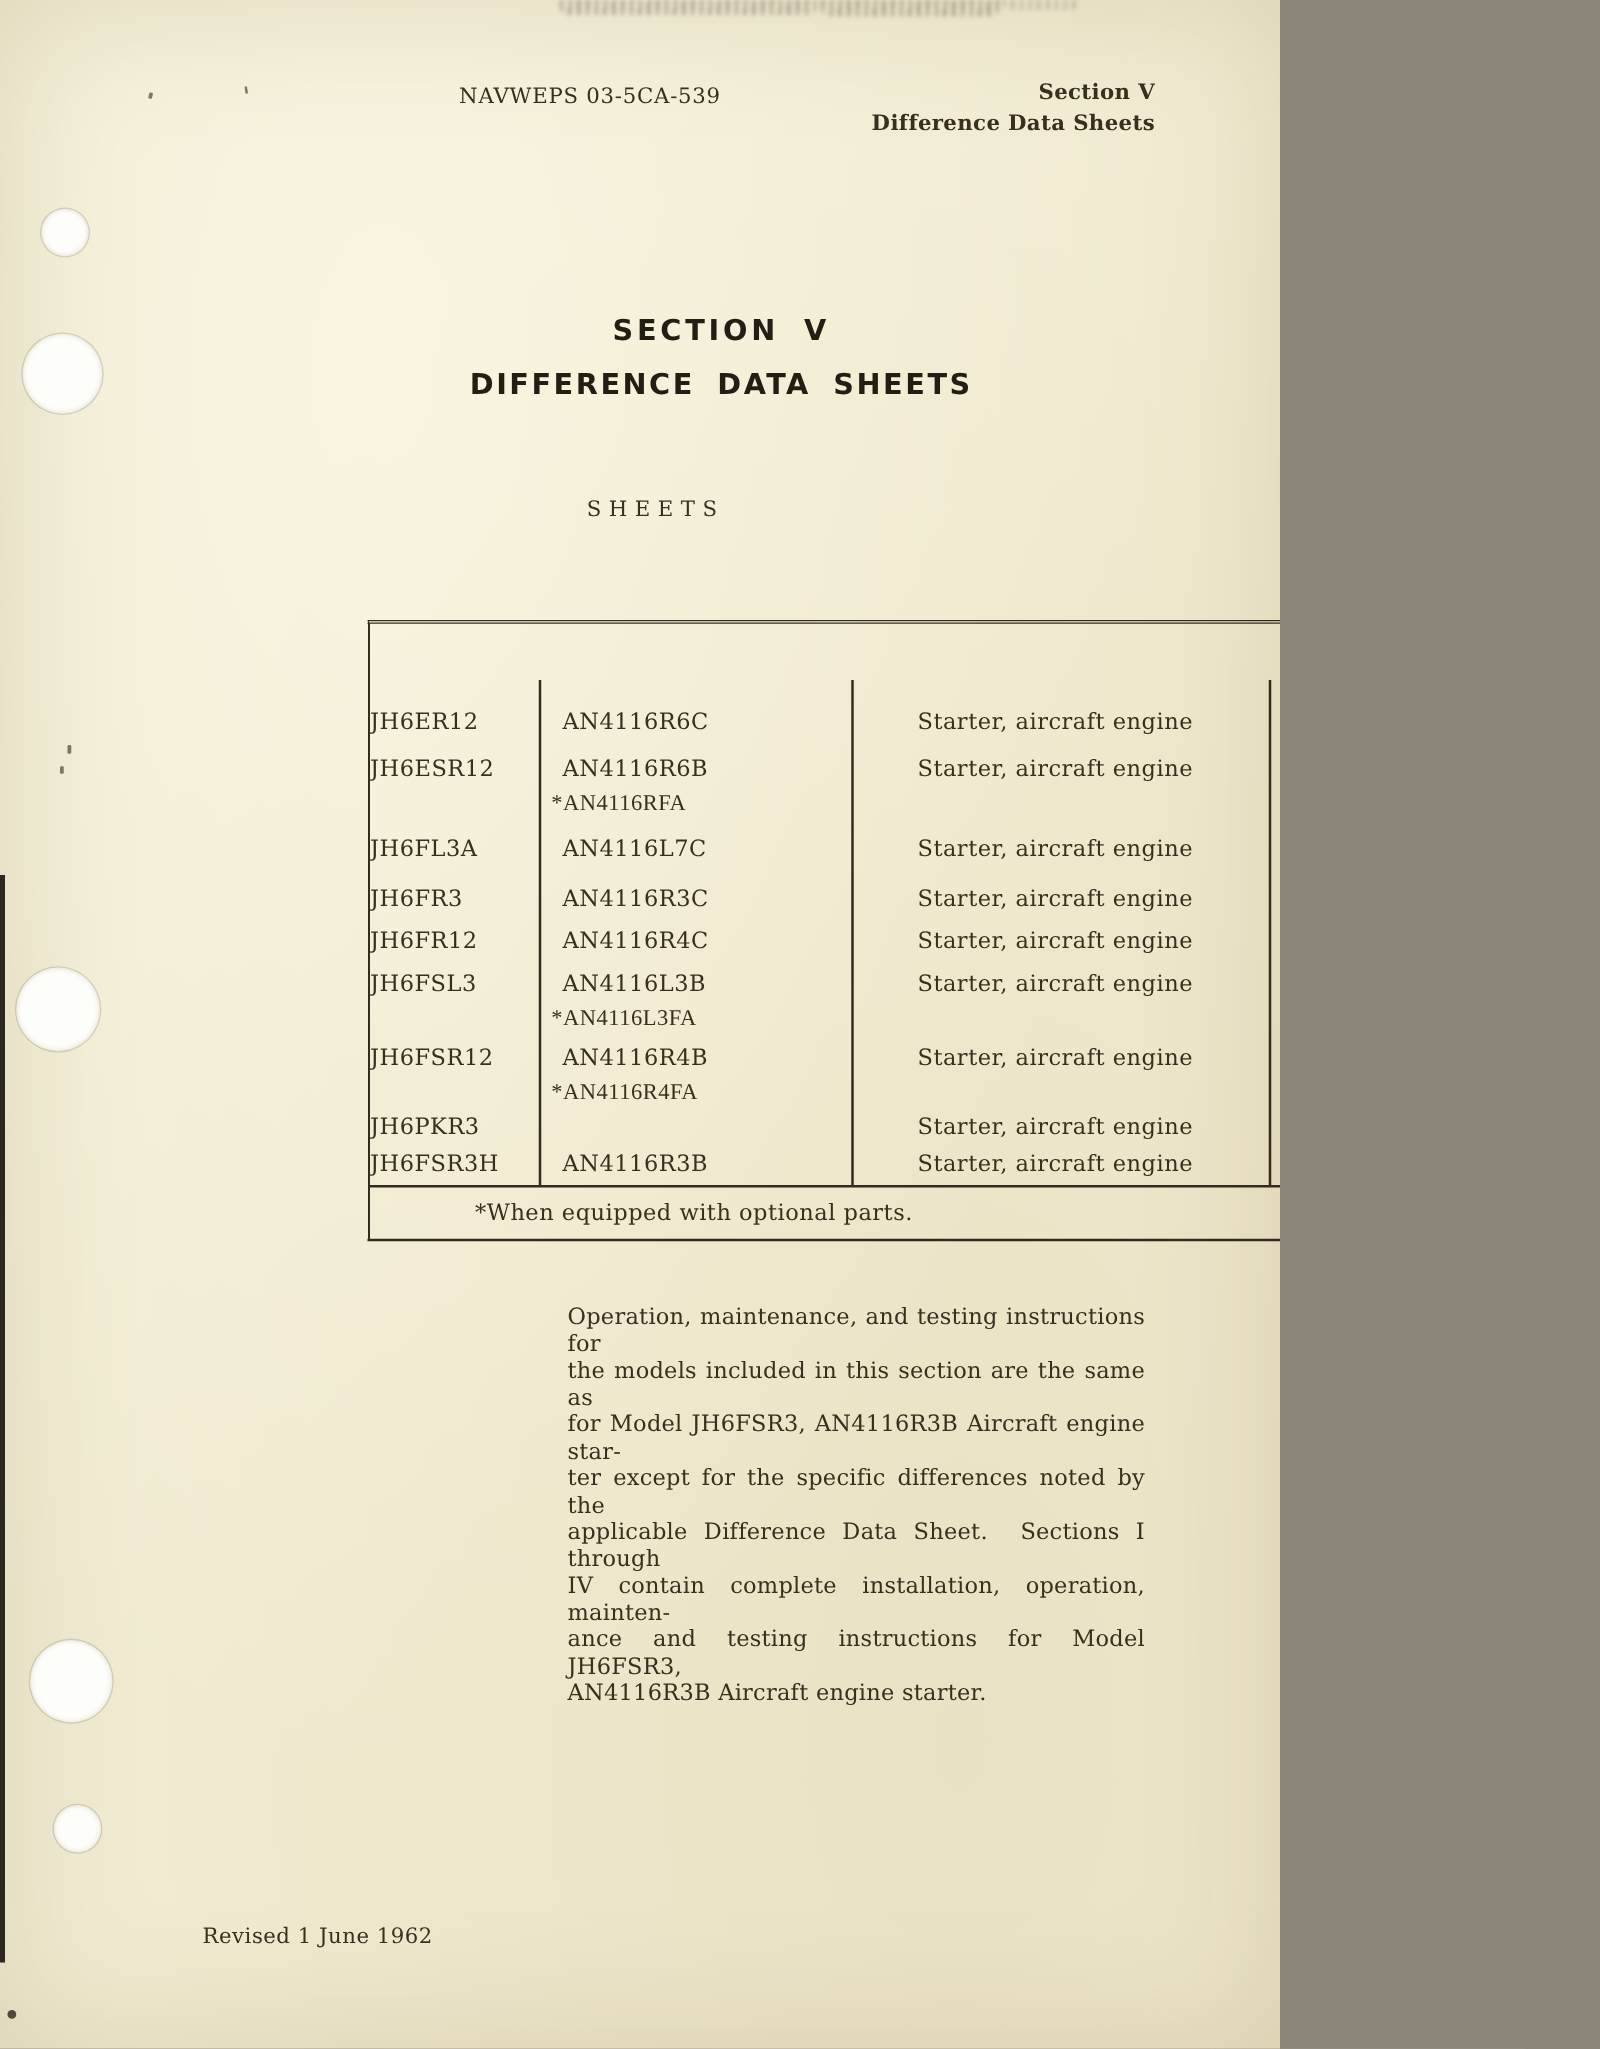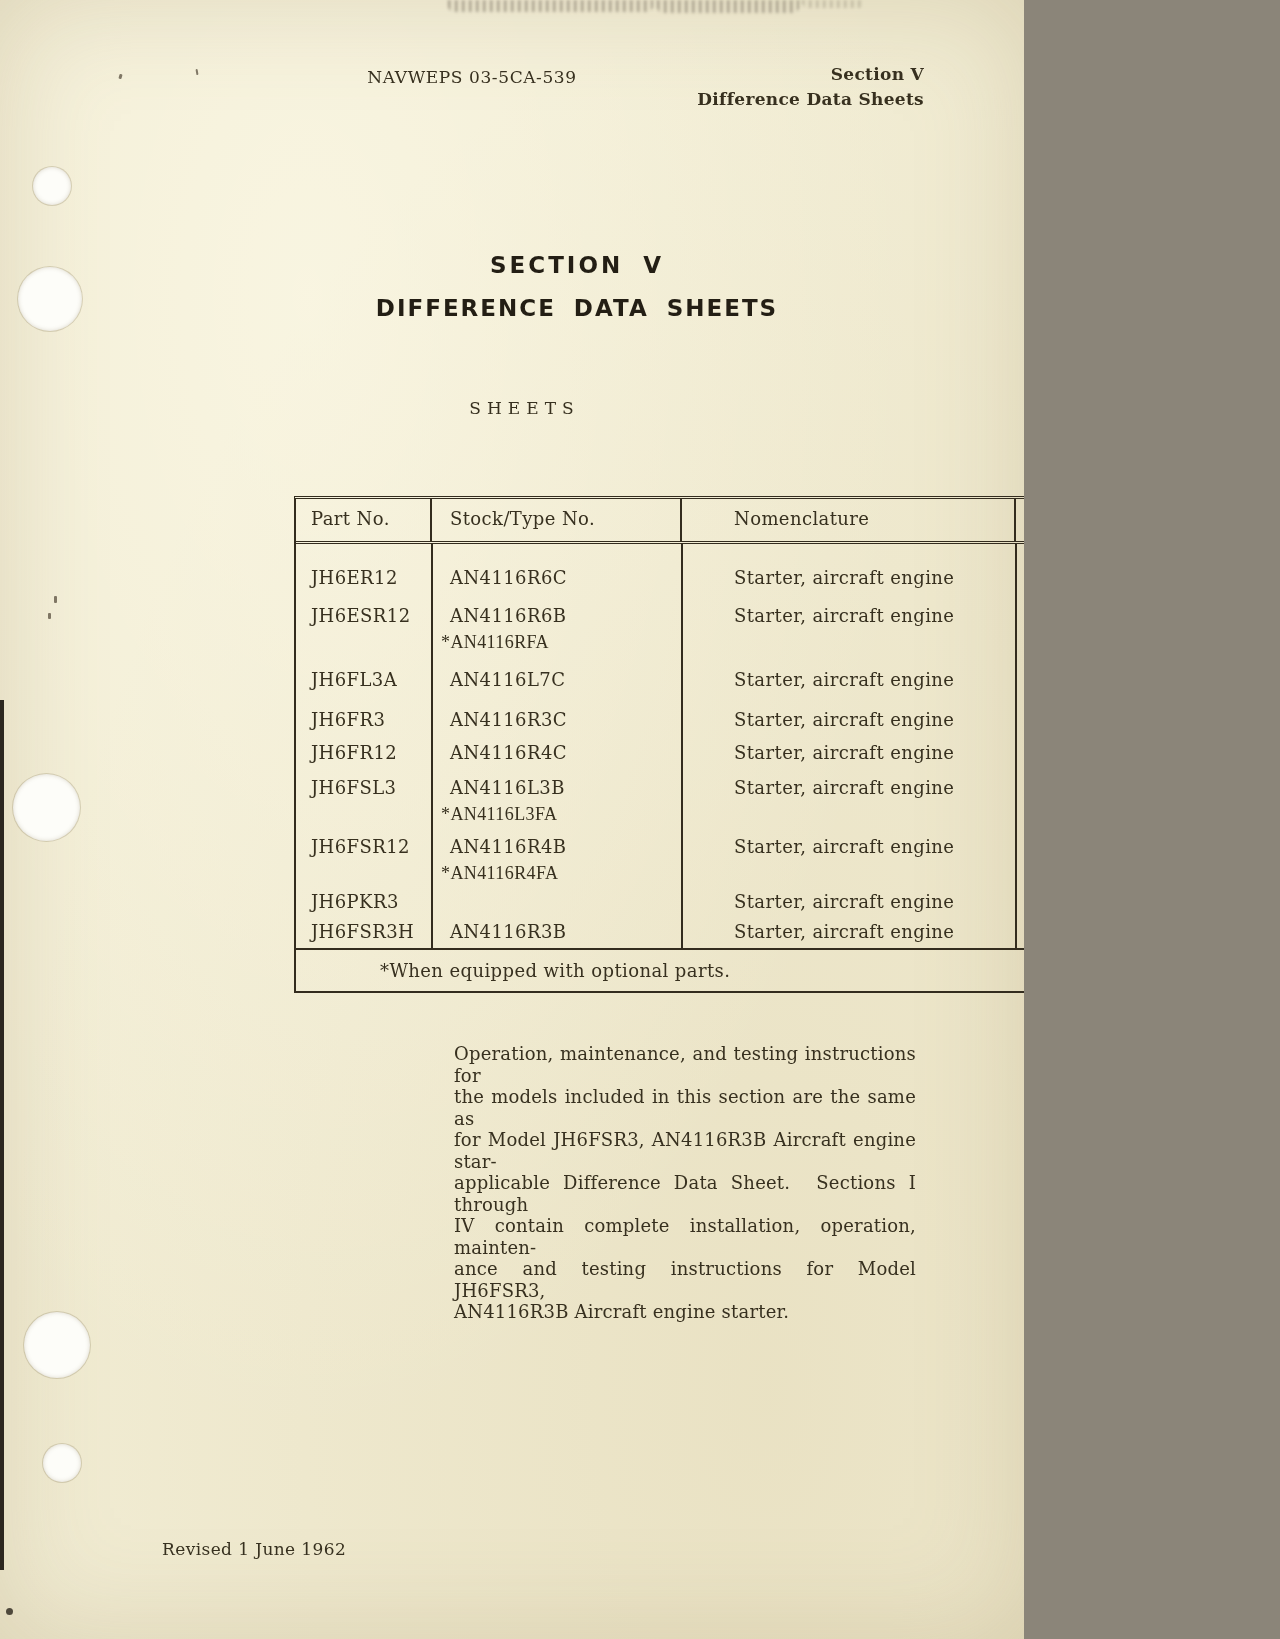--- a/index.html
+++ b/index.html
@@ -44,21 +44,21 @@
     border-bottom:3px double #332c1e;}
   .th{box-sizing:border-box;line-height:40px;}
   .th1{width:136px;border-right:2px solid #332c1e;padding-left:15px;}
   .th2{width:250px;border-right:2px solid #332c1e;padding-left:18px;}
   .th3{width:334px;border-right:2px solid #332c1e;padding-left:52px;}
   .th4{width:80px;text-align:center;}
   .tbody{position:absolute;top:45px;left:0;right:0;height:404px;}
   .vline{position:absolute;top:0;bottom:0;width:2px;background:#332c1e;}
   .trow{position:absolute;left:0;right:0;line-height:27px;}
   .c{position:absolute;top:0;}
-  .c1{left:0;width:136px;padding-left:15px;box-sizing:border-box;}
+  .c1{left:0;width:136px;box-sizing:border-box;}
   .c2{left:136px;width:250px;padding-left:18px;box-sizing:border-box;}
   .c2 .s2{display:block;margin-left:-9px;font-family:Liberation Serif, serif;}
   .c3{left:386px;width:334px;padding-left:52px;box-sizing:border-box;}
   .c4{left:720px;width:82px;text-align:center;}
   .tnote{position:absolute;top:449px;left:0;right:0;bottom:0;
     border-top:2px solid #332c1e;line-height:41px;padding-left:84px;}
   
   .para{position:absolute;left:454px;top:1043px;width:462px;font-size:18px;
     letter-spacing:.2px;}
   .pline{line-height:21.5px;text-align:justify;text-align-last:justify;}
@@ -96,26 +96,20 @@
   <div class="hdr-right">
     <div>Section V</div>
     <div>Difference Data Sheets</div>
   </div>
 
   <div class="title-main">SECTION V</div>
   <div class="title-sub">DIFFERENCE DATA SHEETS</div>
   <div class="index-lbl">SHEETS</div>
 
   <div class="tbl">
-    <div class="thead">
-      <div class="th th1">Part No.</div>
-      <div class="th th2">Stock/Type No.</div>
-      <div class="th th3">Nomenclature</div>
-      <div class="th th4">Page</div>
-    </div>
     <div class="tbody">
       <div class="vline" style="left:135px;"></div>
       <div class="vline" style="left:385px;"></div>
       <div class="vline" style="left:719px;"></div>
 
       <div class="trow" style="top:20px;">
         <div class="c c1">JH6ER12</div>
         <div class="c c2"><span class="s1">AN4116R6C</span><span class="s2"></span></div>
         <div class="c c3">Starter, aircraft engine</div>
         <div class="c c4">11</div>
@@ -177,20 +171,21 @@
         <div class="c c4">29</div>
       </div>
     </div>
     <div class="tnote">*When equipped with optional parts.</div>
   </div>
 
   <div class="para">
     <div class="pline">Operation, maintenance, and testing instructions for</div>
     <div class="pline">the models included in this section are the same as</div>
     <div class="pline">for Model JH6FSR3, AN4116R3B Aircraft engine star-</div>
+    <div class="pline">ter except for the specific differences noted by the</div>
     <div class="pline">applicable Difference Data Sheet.&nbsp; Sections I through</div>
     <div class="pline">IV contain complete installation, operation, mainten-</div>
     <div class="pline">ance and testing instructions for Model JH6FSR3,</div>
     <div class="pline">AN4116R3B Aircraft engine starter.</div>
   </div>
 
   <div class="foot-rev">Revised 1 June 1962</div>
   <div class="foot-page">9</div>
 
 </div>

